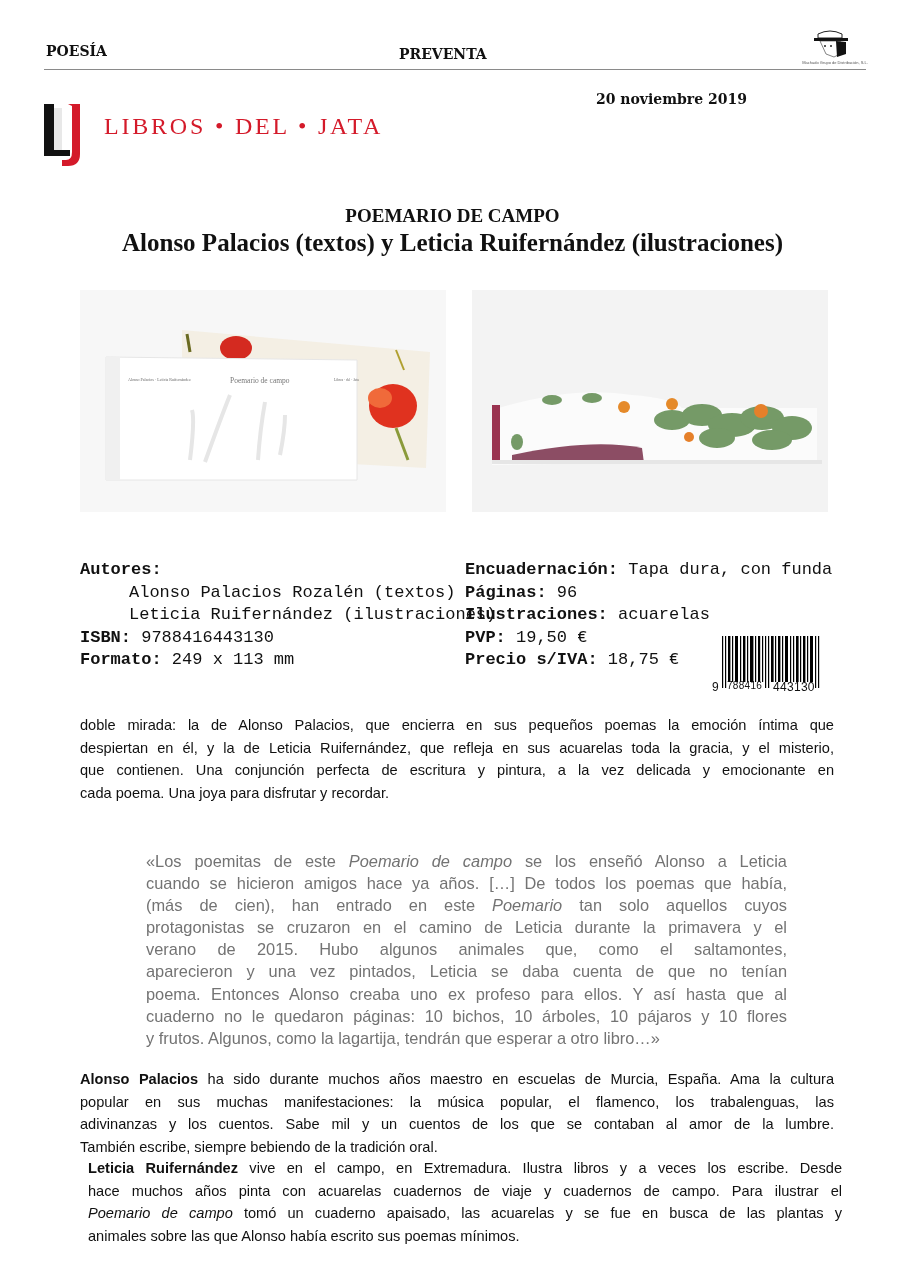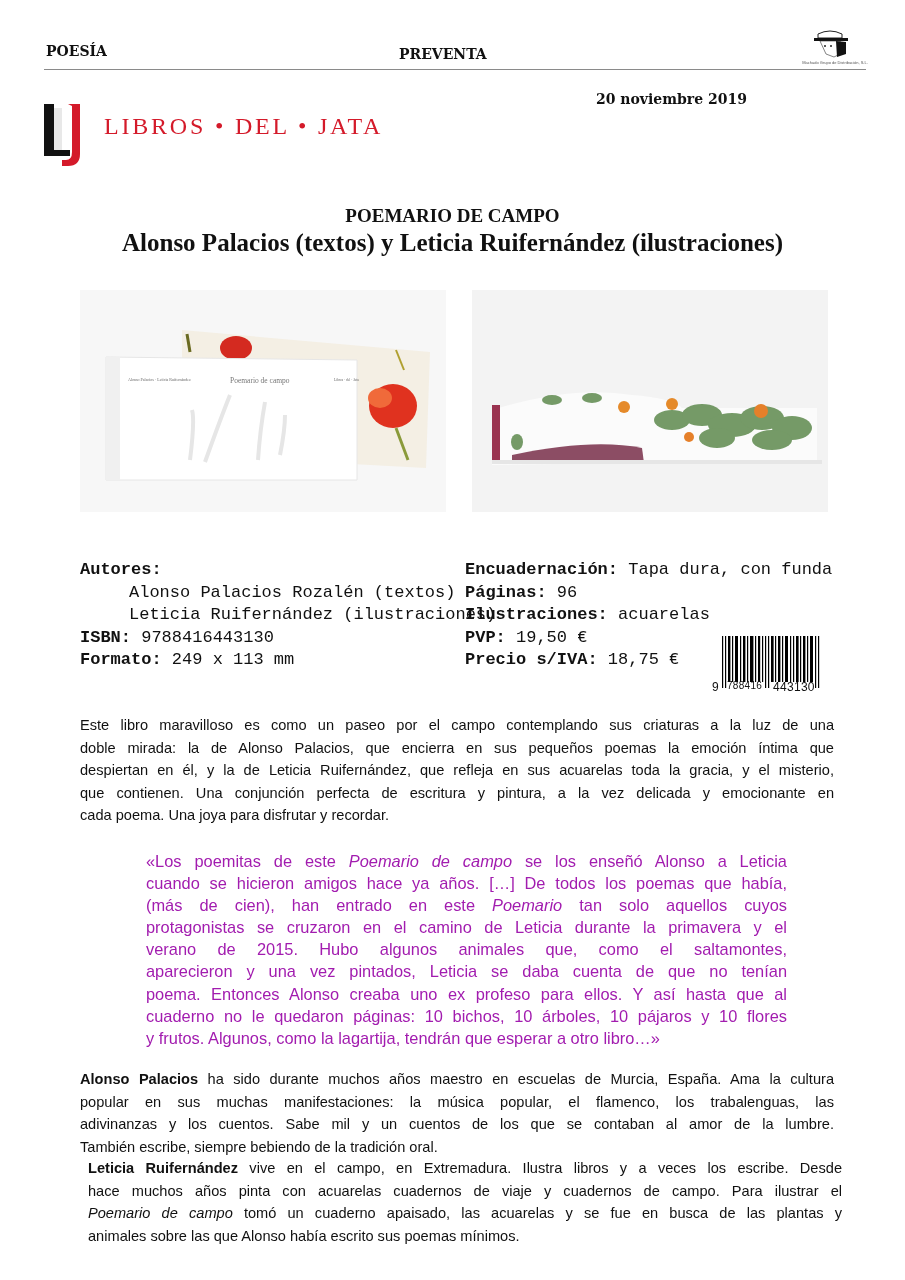--- a/index.html
+++ b/index.html
@@ -18,21 +18,21 @@
   .ph1 { left:80px; top:290px; width:366px; height:222px; background:#f6f6f6; }
   .ph2 { left:472px; top:290px; width:356px; height:222px; background:#f3f3f3; }
   .info { font-family:Liberation Mono, monospace; font-size:17px; line-height:22.5px; color:#111; white-space:nowrap; }
   .info b { font-weight:bold; }
   .info .indent { padding-left:49px; }
   .col-left { left:80px; top:559px; }
   .col-right { left:465px; top:559px; }
   .barcode { left:710px; top:636px; width:126px; height:58px; }
   .para { font-family:"Liberation Sans", sans-serif; font-size:14.6px; line-height:22.6px; color:#111; text-align:justify; }
   .p1 { left:80px; top:714px; width:754px; }
-  .quote { left:146px; top:850px; width:641px; font-family:"Liberation Sans", sans-serif; font-size:16.4px; line-height:22.1px; text-align:justify; color:#a21caf; }
+  .quote { left:146px; top:850px; width:641px; font-family:"Liberation Sans", sans-serif; font-size:16.4px; line-height:22.1px; text-align:justify; color:#737373; }
   .p2 { left:80px; top:1068px; width:754px; }
   .p3 { left:88px; top:1157px; width:754px; }
   .para b { font-weight:bold; }
   .para i, .quote i { font-style:italic; }
   .line { display:block; }
   .jl { text-align:justify; text-align-last:justify; display:block; }
 </style>
 </head>
 <body>
 
@@ -158,21 +158,20 @@
       <rect x="105" y="0" width="1.2" height="52"></rect>
         <rect x="108" y="0" width="1.2" height="52"></rect>
     </g>
   </svg>
   <span class="abs" style="left:2px;top:44px;font-family:'Liberation Sans',sans-serif;font-size:12px;">9</span>
   <span class="abs" style="left:17px;top:44px;font-family:'Liberation Sans',sans-serif;font-size:10px;letter-spacing:0.3px;">788416</span>
   <span class="abs" style="left:63px;top:44px;font-family:'Liberation Sans',sans-serif;font-size:12px;letter-spacing:0.3px;">443130</span>
 </div>
 
 <div class="abs para p1">
-  <span class="jl">Este libro maravilloso es como un paseo por el campo contemplando sus criaturas a la luz de una</span>
   <span class="jl">doble mirada: la de Alonso Palacios, que encierra en sus pequeños poemas la emoción íntima que</span>
   <span class="jl">despiertan en él, y la de Leticia Ruifernández, que refleja en sus acuarelas toda la gracia, y el misterio,</span>
   <span class="jl">que contienen. Una conjunción perfecta de escritura y pintura, a la vez delicada y emocionante en</span>
   <span class="line">cada poema. Una joya para disfrutar y recordar.</span>
 </div>
 
 <div class="abs quote">
   <span class="jl"><span>«Los poemitas de este </span><i>Poemario de campo</i><span> se los enseñó Alonso a Leticia</span></span>
   <span class="jl">cuando se hicieron amigos hace ya años. […] De todos los poemas que había,</span>
   <span class="jl"><span>(más de cien), han entrado en este </span><i>Poemario</i><span> tan solo aquellos cuyos</span></span>

